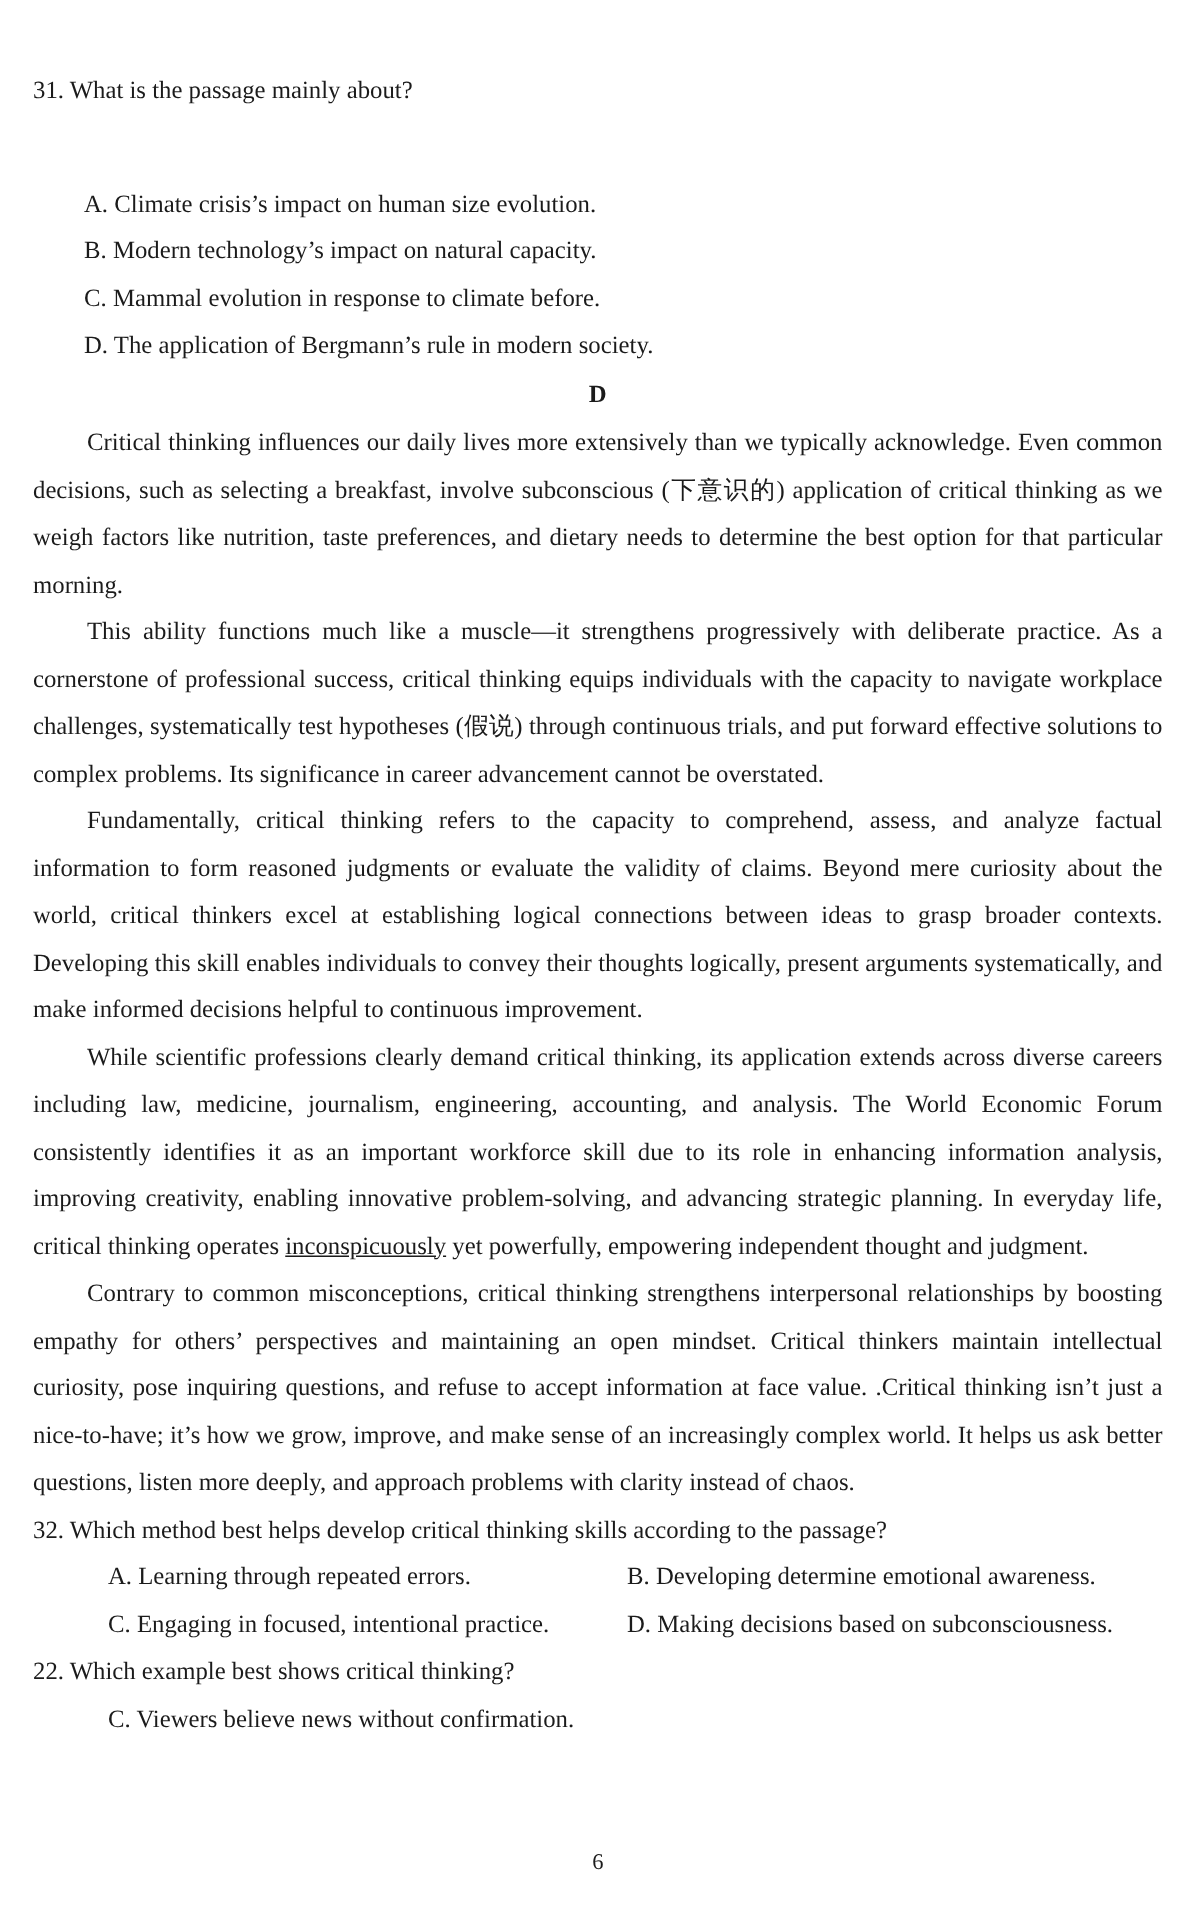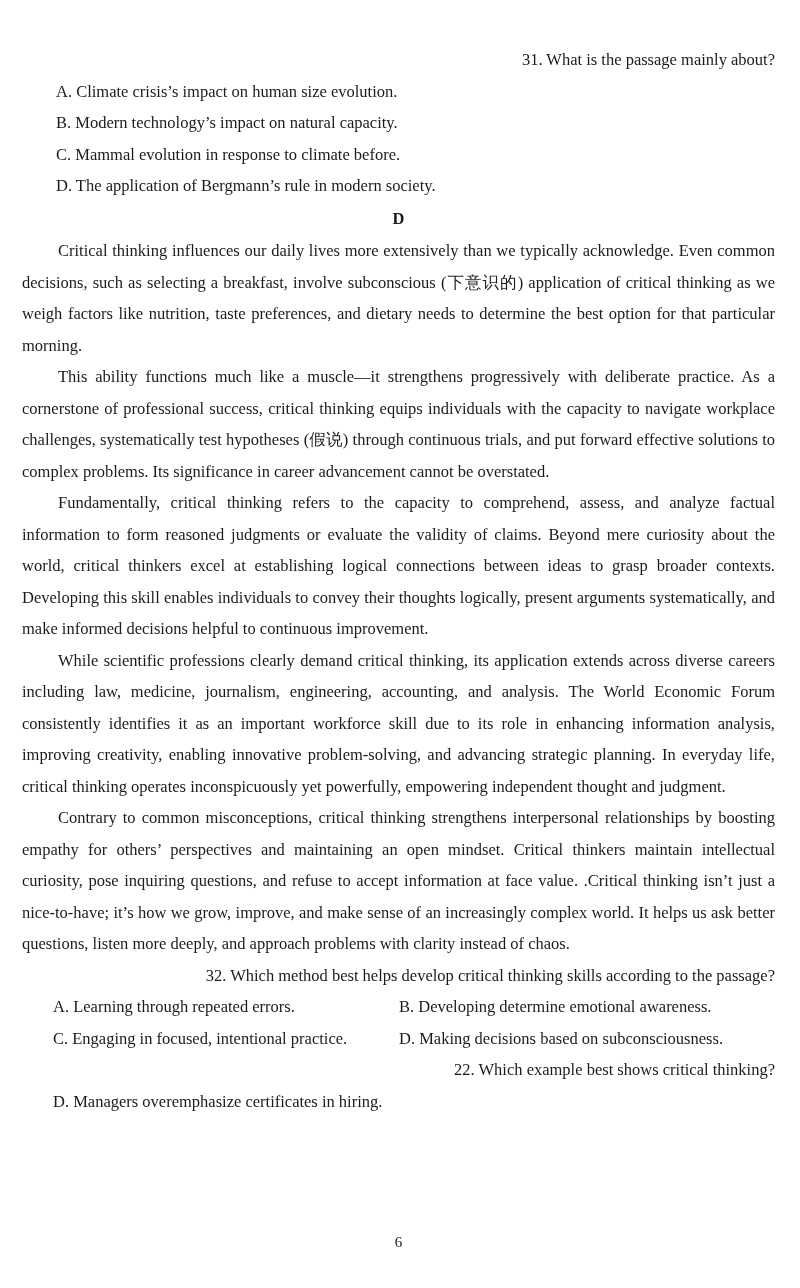--- a/index.html
+++ b/index.html
@@ -13,39 +13,40 @@
     line-height: 31.5px;
   }
   .page {
     width: 800px;
     height: 1288px;
     padding: 44px 25px 0 22px;
     display: flex;
     flex-direction: column;
   }
   .q-stem {
-    text-align: right;
+    text-align: left;
   }
   .q-options {
     margin-left: 34px;
+    margin-top: 44px;
   }
   .q-option { display: block; }
   .section-heading {
     text-align: center;
     font-weight: bold;
     margin: 1px 0 1px 0;
   }
   .passage p {
     text-align: justify;
     text-align-last: left;
     text-indent: 36px;
   }
-  .underlined { }
+  .underlined { text-decoration: underline; }
   .two-col-options {
-    margin-left: 31px;
+    margin-left: 50px;
     display: grid;
     grid-template-columns: 346px 1fr;
   }
   .page-number {
     margin-top: auto;
     text-align: center;
     padding-bottom: 30px;
     font-size: 15px;
   }
 </style>
@@ -80,19 +81,19 @@
       <span>A. Learning through repeated errors.</span>
       <span>B. Developing determine emotional awareness.</span>
       <span>C. Engaging in focused, intentional practice.</span>
       <span>D. Making decisions based on subconsciousness.</span>
     </div>
   </div>
 
   <div>
     <div class="q-stem">22. Which example best shows critical thinking?</div>
     <div class="two-col-options">
-      <span>D. Managers overemphasize certificates in hiring.</span>
+      <span>C. Viewers believe news without confirmation.</span>
     </div>
   </div>
 
   <div class="page-number">6</div>
 
 </div>
 
 </body></html>

